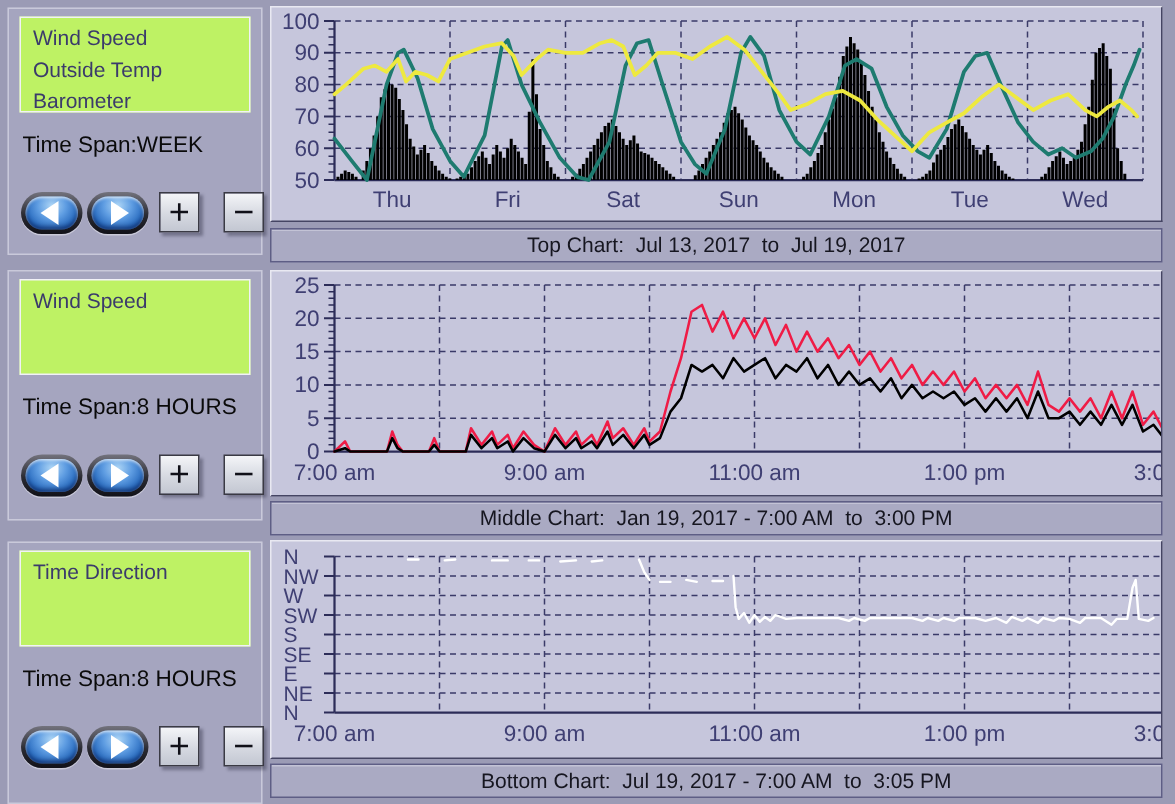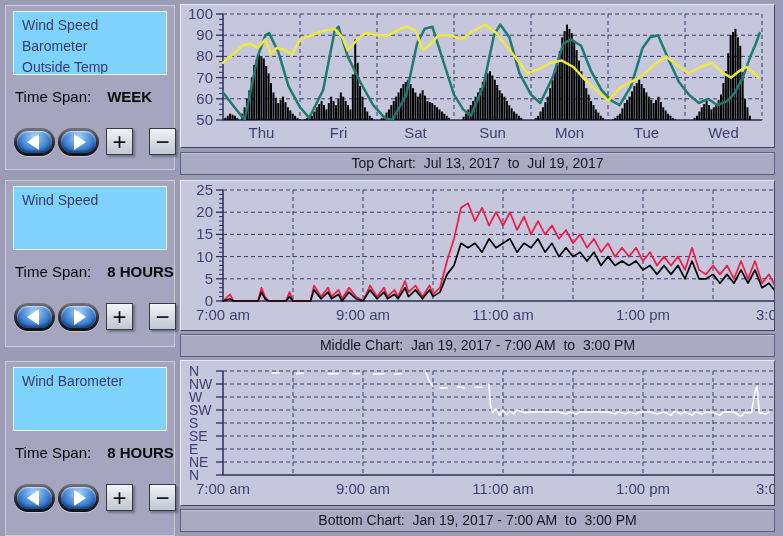--- a/index.html
+++ b/index.html
@@ -10,30 +10,30 @@
     -webkit-font-smoothing:antialiased;
   }
   .sidebar-panel{
     position:absolute;left:5px;width:170px;
     background:#a5a5bf;
     border:1px solid #c9c9da;
     box-sizing:border-box;
   }
   .legend-box{
     position:absolute;left:7px;top:5px;width:154px;height:64px;
-    background:#7dd3fc;border:1px solid #f1f1f7;box-sizing:border-box;
+    background:#bef264;border:1px solid #f1f1f7;box-sizing:border-box;
     padding:3px 0 0 8px;overflow:hidden;
   }
   .legend-line{
     font-size:14px;line-height:21px;color:#3b3b6b;white-space:nowrap;
   }
   .time-row{
     position:absolute;left:9px;top:82px;font-size:15px;color:#0a0a0a;white-space:nowrap;
   }
-  .time-row .ts-value{margin-left:16px;font-weight:bold;}
+  .time-row .ts-value{margin-left:0;}
   .btn-row{position:absolute;left:0;top:122px;width:100%;height:30px;}
   .nav-btn{
     position:absolute;width:41px;height:28px;border-radius:14px;cursor:pointer;
     background:linear-gradient(#73737d 0%,#2a2a32 55%,#111118 100%);
     box-shadow:0 1px 0 rgba(255,255,255,.4);
     display:flex;align-items:center;justify-content:center;
   }
   .nav-inner{
     width:35px;height:22px;border-radius:11px;
     background:radial-gradient(ellipse at 50% 28%,#aed6f6 0%,#5f9de2 38%,#1c5fb6 78%,#0a4195 100%);
@@ -68,22 +68,22 @@
   .caption-text{
     font-size:14px;line-height:20px;color:#161620;white-space:pre;
   }
 </style>
 </head>
 <body>
 
 <div class="sidebar-panel" style="top:5px;height:165px;">
   <div class="legend-box">
     <div class="legend-line">Wind Speed</div>
+    <div class="legend-line">Outside Temp</div>
     <div class="legend-line">Barometer</div>
-    <div class="legend-line">Outside Temp</div>
   </div>
   <div class="time-row">
     <span class="ts-label">Time Span:</span><span class="ts-value">WEEK</span>
   </div>
   <div class="btn-row">
     <div class="nav-btn" style="left:8px;">
         <span class="nav-inner">
           <i class="tri tri-left"></i>
         </span>
       </div>
@@ -437,21 +437,21 @@
       <path d="M42.0 120.0 L49.0 113.3 L52.5 120.0 L77.0 120.0 L80.5 106.7 L84.0 115.6 L87.5 120.0 L105.0 120.0 L108.5 111.1 L112.0 120.0 L129.5 120.0 L133.0 104.5 L140.0 115.6 L147.0 106.7 L150.5 115.6 L157.5 108.9 L161.0 117.8 L168.0 106.7 L175.0 115.6 L182.0 120.0 L189.0 104.5 L196.0 115.6 L203.0 106.7 L206.5 115.6 L213.5 108.9 L217.0 115.6 L224.0 100.0 L227.5 111.1 L234.5 104.5 L241.5 115.6 L248.5 104.5 L252.0 113.3 L259.0 106.7 L266.0 80.0 L273.0 57.8 L280.0 26.8 L287.0 22.3 L294.0 40.1 L301.0 26.8 L308.0 44.5 L315.0 31.2 L322.0 44.5 L329.0 31.2 L336.0 49.0 L343.0 35.6 L350.0 53.4 L357.0 40.1 L364.0 53.4 L371.0 44.5 L378.0 57.8 L385.0 49.0 L392.0 62.3 L399.0 53.4 L406.0 66.7 L413.0 57.8 L420.0 71.2 L427.0 62.3 L434.0 75.6 L441.0 66.7 L448.0 75.6 L455.0 66.7 L462.0 80.0 L469.0 71.2 L476.0 84.5 L483.0 75.6 L490.0 84.5 L497.0 75.6 L504.0 88.9 L511.0 66.7 L518.0 88.9 L525.0 93.4 L532.0 84.5 L539.0 93.4 L546.0 84.5 L553.0 97.8 L560.0 80.0 L567.0 97.8 L574.0 80.0 L581.0 102.2 L588.0 93.4 L595.0 106.7 L602.0 106.7 " fill="none" stroke="#ef1c46" stroke-width="1.7" stroke-linejoin="round" stroke-linecap="round"></path>
       <path d="M42.0 120.0 L49.0 117.8 L52.5 120.0 L77.0 120.0 L80.5 111.1 L84.0 117.8 L87.5 120.0 L105.0 120.0 L108.5 115.6 L112.0 120.0 L129.5 120.0 L133.0 108.9 L140.0 117.8 L147.0 111.1 L150.5 117.8 L157.5 113.3 L161.0 120.0 L168.0 111.1 L175.0 117.8 L182.0 120.0 L189.0 108.9 L196.0 117.8 L203.0 111.1 L206.5 117.8 L213.5 113.3 L217.0 117.8 L224.0 106.7 L227.5 115.6 L234.5 108.9 L241.5 117.8 L248.5 108.9 L252.0 115.6 L259.0 111.1 L266.0 93.4 L273.0 84.5 L280.0 62.3 L287.0 66.7 L294.0 62.3 L301.0 71.2 L308.0 57.8 L315.0 66.7 L322.0 62.3 L329.0 57.8 L336.0 71.2 L343.0 62.3 L350.0 66.7 L357.0 57.8 L364.0 71.2 L371.0 62.3 L378.0 75.6 L385.0 66.7 L392.0 75.6 L399.0 71.2 L406.0 80.0 L413.0 71.2 L420.0 84.5 L427.0 75.6 L434.0 84.5 L441.0 80.0 L448.0 84.5 L455.0 80.0 L462.0 88.9 L469.0 84.5 L476.0 93.4 L483.0 84.5 L490.0 93.4 L497.0 84.5 L504.0 97.8 L511.0 80.0 L518.0 97.8 L525.0 97.8 L532.0 93.4 L539.0 102.2 L546.0 93.4 L553.0 102.2 L560.0 88.9 L567.0 102.2 L574.0 88.9 L581.0 106.7 L588.0 102.2 L595.0 111.1 L602.0 111.1 " fill="none" stroke="#000000" stroke-width="1.7" stroke-linejoin="round" stroke-linecap="round"></path>
     </svg>
 </div>
 <div class="caption-bar" style="top:334px;">
   <span class="caption-text">Middle Chart:  Jan 19, 2017 - 7:00 AM  to  3:00 PM</span>
 </div>
 
 <div class="sidebar-panel" style="top:361px;height:175px;">
   <div class="legend-box">
-    <div class="legend-line">Wind Barometer</div>
+    <div class="legend-line">Time Direction</div>
   </div>
   <div class="time-row">
     <span class="ts-label">Time Span:</span><span class="ts-value">8 HOURS</span>
   </div>
   <div class="btn-row">
     <div class="nav-btn" style="left:8px;">
         <span class="nav-inner">
           <i class="tri tri-left"></i>
         </span>
       </div>
@@ -509,14 +509,14 @@
       <text x="8" y="119" fill="#3f3f73" font-size="14" font-family="&quot;Liberation Sans&quot;,sans-serif" text-anchor="start">N</text>
       <text x="42" y="133" fill="#3f3f73" font-size="15" font-family="&quot;Liberation Sans&quot;,sans-serif" text-anchor="middle">7:00 am</text>
       <text x="182" y="133" fill="#3f3f73" font-size="15" font-family="&quot;Liberation Sans&quot;,sans-serif" text-anchor="middle">9:00 am</text>
       <text x="322" y="133" fill="#3f3f73" font-size="15" font-family="&quot;Liberation Sans&quot;,sans-serif" text-anchor="middle">11:00 am</text>
       <text x="462" y="133" fill="#3f3f73" font-size="15" font-family="&quot;Liberation Sans&quot;,sans-serif" text-anchor="middle">1:00 pm</text>
       <text x="602" y="133" fill="#3f3f73" font-size="15" font-family="&quot;Liberation Sans&quot;,sans-serif" text-anchor="middle">3:00 pm</text>
       <path d="M91.0 12.0 L98.0 12.0 M115.5 12.6 L122.5 12.0 M147.0 12.6 L157.5 12.6 M171.5 12.6 L178.5 12.6 M192.5 13.3 L203.0 12.6 M213.5 13.3 L220.5 12.6 M245.0 12.0 L248.5 20.4 L252.0 25.6 M259.0 26.9 L266.0 26.9 M276.5 25.6 L283.5 26.9 M294.0 26.3 L301.0 26.3 M308.0 23.0 L309.4 43.8 L311.5 51.6 L315.0 47.7 L318.5 54.2 L322.0 49.0 L325.5 53.5 L329.0 50.3 L332.5 52.9 L336.0 49.0 L343.0 51.6 L350.0 51.0 L364.0 51.0 L378.0 51.0 L385.0 52.9 L388.5 51.0 L395.5 52.9 L399.0 51.0 L406.0 51.0 L416.5 51.0 L427.0 51.0 L434.0 52.9 L437.5 51.0 L444.5 52.9 L448.0 51.0 L455.0 52.9 L458.5 51.0 L469.0 51.0 L476.0 52.9 L483.0 51.0 L490.0 54.2 L493.5 50.3 L500.5 52.9 L504.0 51.0 L511.0 54.2 L514.5 51.0 L521.5 52.9 L525.0 51.0 L532.0 51.6 L539.0 54.2 L542.5 51.0 L553.0 51.0 L560.0 55.5 L563.5 51.6 L570.5 51.6 L574.0 30.8 L576.1 25.6 L578.2 51.6 L584.5 52.9 L588.0 51.0 " fill="none" stroke="#ffffff" stroke-width="1.6" stroke-linejoin="round" stroke-linecap="round"></path>
     </svg>
 </div>
 <div class="caption-bar" style="top:509px;">
-  <span class="caption-text">Bottom Chart:  Jan 19, 2017 - 7:00 AM  to  3:00 PM</span>
+  <span class="caption-text">Bottom Chart:  Jul 19, 2017 - 7:00 AM  to  3:05 PM</span>
 </div>
 
 </body></html>

